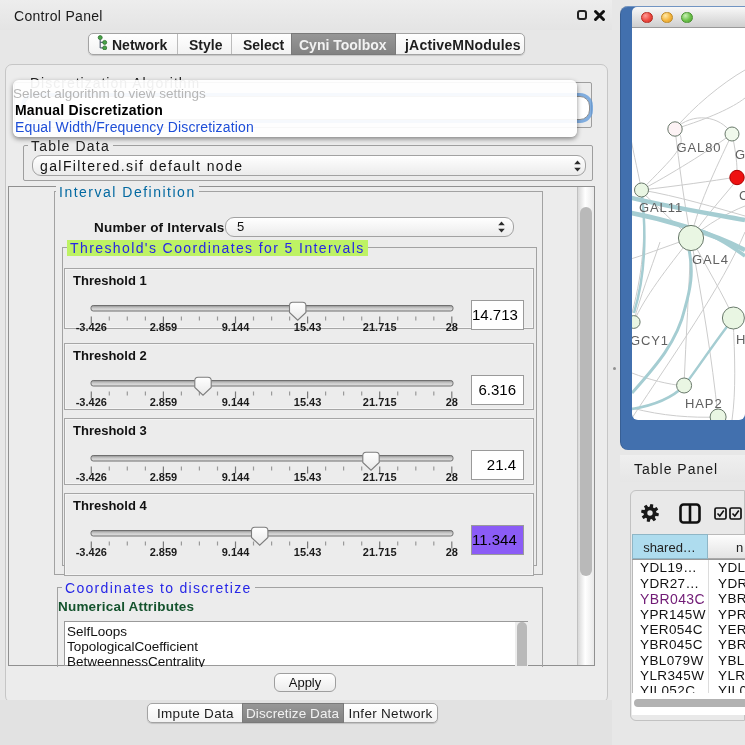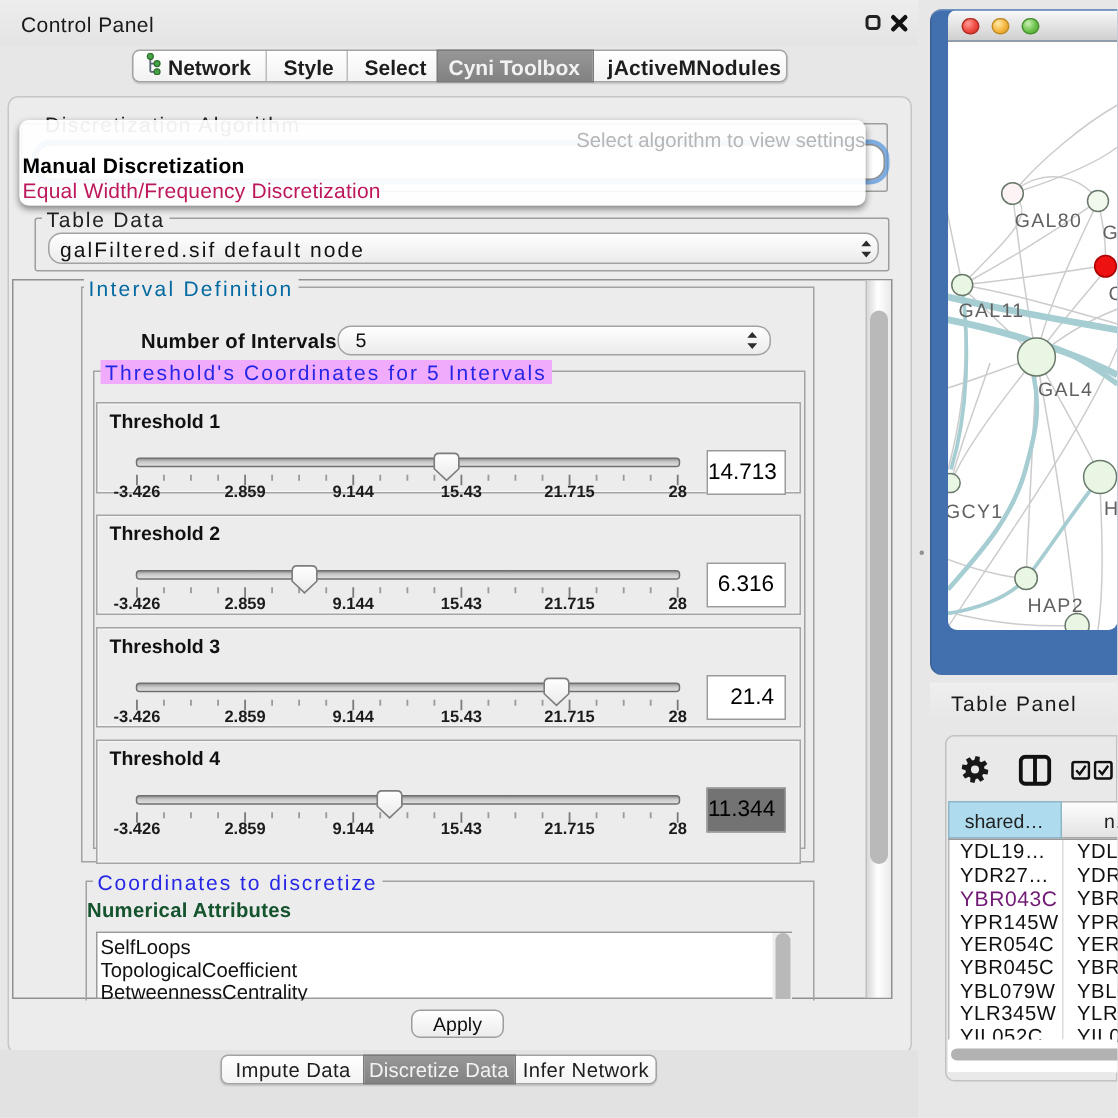--- a/index.html
+++ b/index.html
@@ -53,21 +53,21 @@
 <div class="abs" style="left:56px;top:184px;background:#ececec;padding:0 3px;font-size:14px;letter-spacing:1.5px;color:#0369a1">Interval Definition</div>
 
 <div class="abs" style="left:94px;top:220px;font-size:13.5px;letter-spacing:0.2px;font-weight:bold;color:#111">Number of Intervals</div>
 <div class="abs" style="left:225px;top:217px;width:289px;height:20px;background:linear-gradient(#ffffff,#ebebeb);border:1px solid #a2a2a2;border-radius:9px"></div>
 <div class="abs" style="left:237px;top:219px;font-size:13px;color:#111">5</div>
 <div class="abs" style="left:496.5px;top:220px"><svg width="9" height="14" viewBox="0 0 9 14">
       <path d="M1.2 5.2 L4.5 1.4 L7.8 5.2 Z M1.2 8.8 L4.5 12.6 L7.8 8.8 Z" fill="#2d2d2d"></path>
     </svg></div>
 
 <div class="abs" style="left:62px;top:247px;width:475px;height:319px;border:1px solid #a2a2a2"></div>
-<div class="abs" style="left:67px;top:240px;background:#f0abfc;padding:0 3px;font-size:14px;letter-spacing:1.4px;color:#2626e6">Threshold's Coordinates for 5 Intervals</div>
+<div class="abs" style="left:67px;top:240px;background:#bef264;padding:0 3px;font-size:14px;letter-spacing:1.4px;color:#2626e6">Threshold's Coordinates for 5 Intervals</div>
 
 <div style="position:absolute;left:64px;top:268px;width:470px;height:61px;border:1px solid #a6a6a6;box-shadow:inset 0 0 0 1px #f4f4f4;background:#ececec">
 <div style="position:absolute;left:8px;top:4px;font-weight:bold;font-size:13px;color:#111">Threshold 1</div>
 <svg width="471" height="67" viewBox="0 0 471 67" style="position:absolute;left:0;top:0">
 <defs>
         <linearGradient id="tg232.7" x1="0" y1="0" x2="0" y2="1">
 <stop offset="0" stop-color="#8e8e8e"></stop>
           <stop offset="0.45" stop-color="#c9c9c9"></stop>
           <stop offset="1" stop-color="#e3e3e3"></stop>
         </linearGradient>
@@ -165,21 +165,21 @@
 <path d="M44.3 47.5V51.5 M62.3 47.5V51.5 M80.4 47.5V51.5 M116.4 47.5V51.5 M134.4 47.5V51.5 M152.5 47.5V51.5 M188.5 47.5V51.5 M206.6 47.5V51.5 M224.6 47.5V51.5 M260.6 47.5V51.5 M278.6 47.5V51.5 M296.7 47.5V51.5 M332.7 47.5V51.5 M350.8 47.5V51.5 M368.8 47.5V51.5" stroke="#9a9a9a" stroke-width="1.2" fill="none"></path>
 <path d="M26.3 47.5V54.5 M98.4 47.5V54.5 M170.5 47.5V54.5 M242.6 47.5V54.5 M314.7 47.5V54.5 M386.8 47.5V54.5" stroke="#7a7a7a" stroke-width="1.2" fill="none"></path>
 <text x="26.3" y="62" text-anchor="middle" font-size="11" font-weight="bold" fill="#1b1b1b">-3.426</text>
       <text x="98.4" y="62" text-anchor="middle" font-size="11" font-weight="bold" fill="#1b1b1b">2.859</text>
       <text x="170.5" y="62" text-anchor="middle" font-size="11" font-weight="bold" fill="#1b1b1b">9.144</text>
       <text x="242.6" y="62" text-anchor="middle" font-size="11" font-weight="bold" fill="#1b1b1b">15.43</text>
       <text x="314.7" y="62" text-anchor="middle" font-size="11" font-weight="bold" fill="#1b1b1b">21.715</text>
       <text x="386.8" y="62" text-anchor="middle" font-size="11" font-weight="bold" fill="#1b1b1b">28</text>
 <path d="M186.5 43.5 L186.5 36.5 Q186.5 33.2 189.8 33.2 L199.6 33.2 Q202.9 33.2 202.9 36.5 L202.9 43.5 L194.7 51.2 Z" fill="url(#th194.7)" stroke="#7d7d7d" stroke-width="1.1"></path>
 </svg>
-<div style="position:absolute;left:406px;top:31px;width:53px;height:30px;background:#737373;border:1px solid #9a9a9a;font-size:15px;color:#000;text-align:left;line-height:27px;padding-right:7px">11.344</div>
+<div style="position:absolute;left:406px;top:31px;width:53px;height:30px;background:#8b5cf6;border:1px solid #9a9a9a;font-size:15px;color:#000;text-align:left;line-height:27px;padding-right:7px">11.344</div>
 </div>
 
 <div class="abs" style="left:57px;top:587px;width:486px;height:110px;border:1px solid #a2a2a2"></div>
 <div class="abs" style="left:62px;top:580px;background:#ececec;padding:0 3px;font-size:14px;letter-spacing:1.3px;color:#2626e6">Coordinates to discretize</div>
 <div class="abs" style="left:58px;top:599px;font-size:13.5px;letter-spacing:0.2px;font-weight:bold;color:#14532d">Numerical Attributes</div>
 <div class="abs" style="left:64px;top:621px;width:464px;height:45px;background:#fff;border:1px solid #9a9a9a"></div>
 <div class="abs" style="left:67px;top:624px;font-size:13.5px;color:#111">SelfLoops</div>
 <div class="abs" style="left:67px;top:639px;font-size:13.5px;color:#111">TopologicalCoefficient</div>
 <div class="abs" style="left:67px;top:654px;font-size:13.5px;color:#111">BetweennessCentrality</div>
 <div class="abs" style="left:515px;top:622px;width:13px;height:44px;background:#ededed"></div>
@@ -309,15 +309,15 @@
 <div class="abs" style="left:718px;top:653px;font-size:13.5px;letter-spacing:0.4px;color:#111">YBL0</div>
 <div class="abs" style="left:640px;top:668px;font-size:13.5px;letter-spacing:0.4px;color:#111">YLR345W</div>
 <div class="abs" style="left:718px;top:668px;font-size:13.5px;letter-spacing:0.4px;color:#111">YLR3</div>
 <div class="abs" style="left:640px;top:683px;font-size:13.5px;letter-spacing:0.4px;color:#111">YIL052C</div>
 <div class="abs" style="left:718px;top:683px;font-size:13.5px;letter-spacing:0.4px;color:#111">YIL0</div>
 
 <div class="abs" style="left:632px;top:693px;width:113px;height:22px;background:#fff"></div>
 <div class="abs" style="left:634px;top:698.5px;width:115px;height:8.5px;background:#b2b2b2;border-radius:4.5px"></div>
 
 <div class="abs" style="left:13px;top:80px;width:564px;height:57px;background:rgba(255,255,255,0.93);border-radius:6px;box-shadow:0 2px 5px rgba(0,0,0,0.45)"></div>
-<div class="abs" style="left:13px;top:86px;width:564px;text-align:right;font-size:13.5px;color:#b6b6b6">Select algorithm to view settings</div>
+<div class="abs" style="left:13px;top:86px;width:564px;text-align:left;font-size:13.5px;color:#b6b6b6">Select algorithm to view settings</div>
 <div class="abs" style="left:15px;top:102px;font-size:14px;letter-spacing:0.2px;font-weight:bold;color:#000">Manual Discretization</div>
-<div class="abs" style="left:15px;top:118.5px;font-size:14px;letter-spacing:0.15px;color:#be185d">Equal Width/Frequency Discretization</div>
+<div class="abs" style="left:15px;top:118.5px;font-size:14px;letter-spacing:0.15px;color:#1d4ed8">Equal Width/Frequency Discretization</div>
 
 </body></html>

